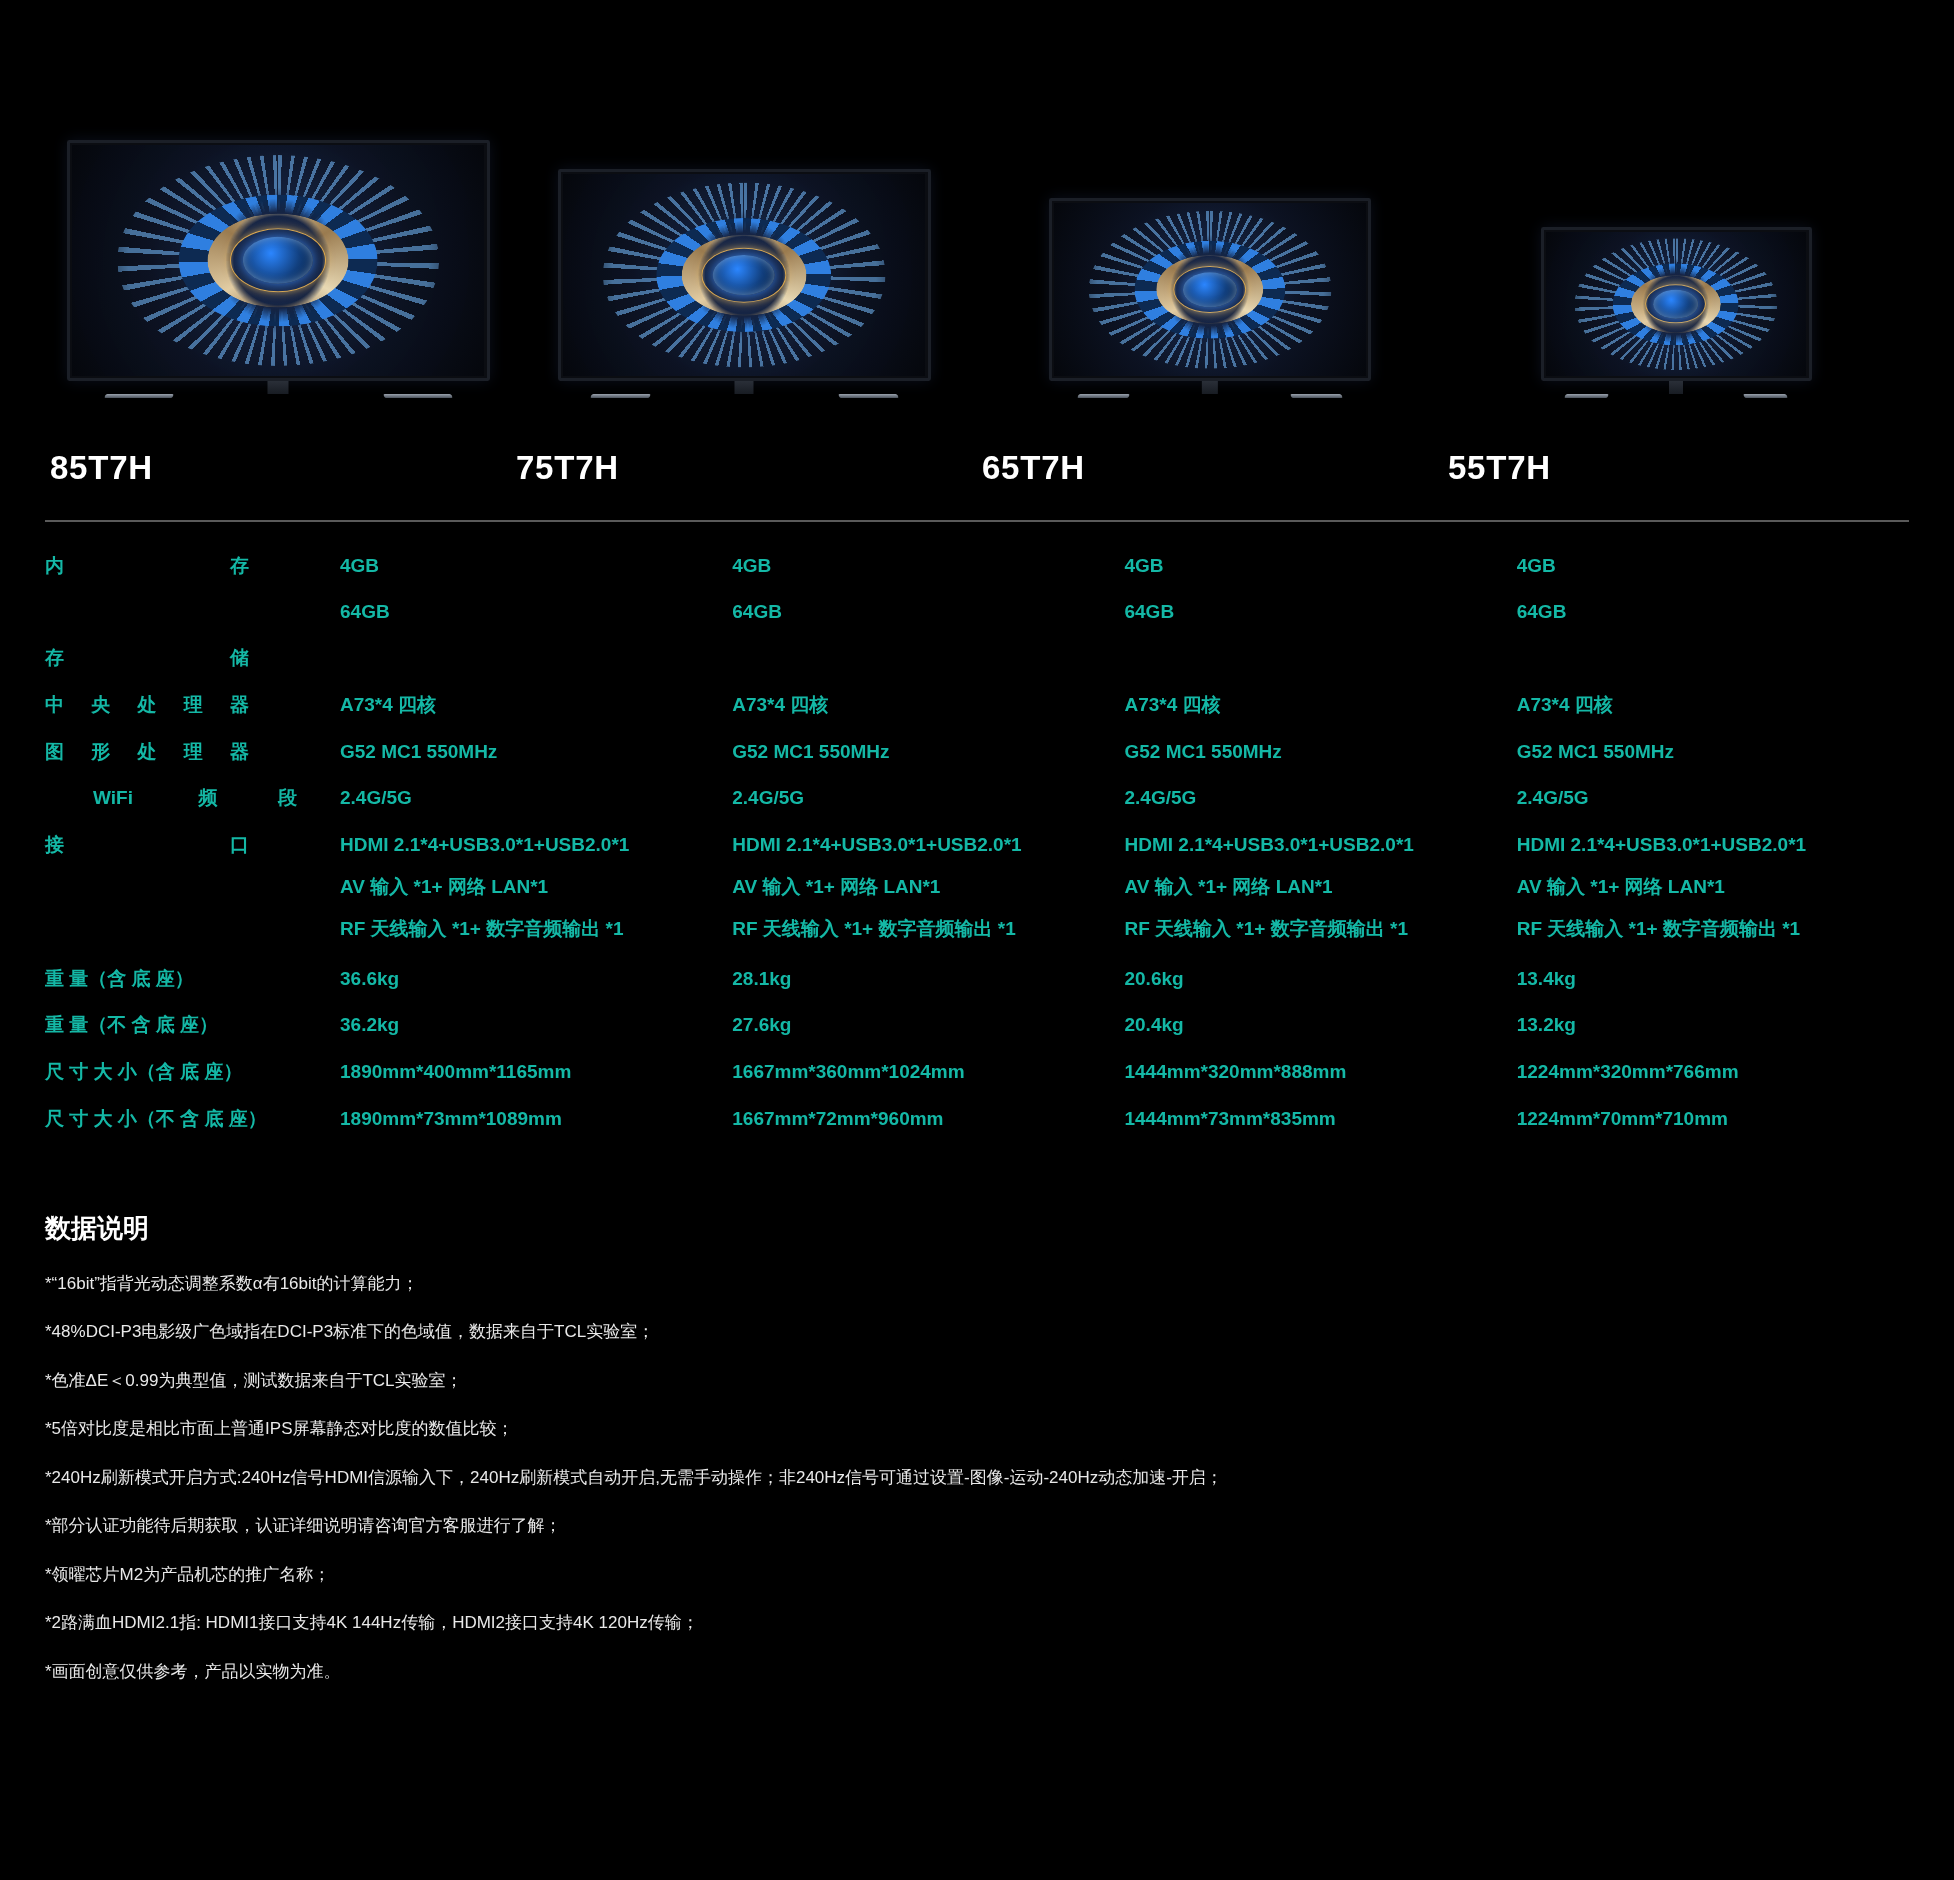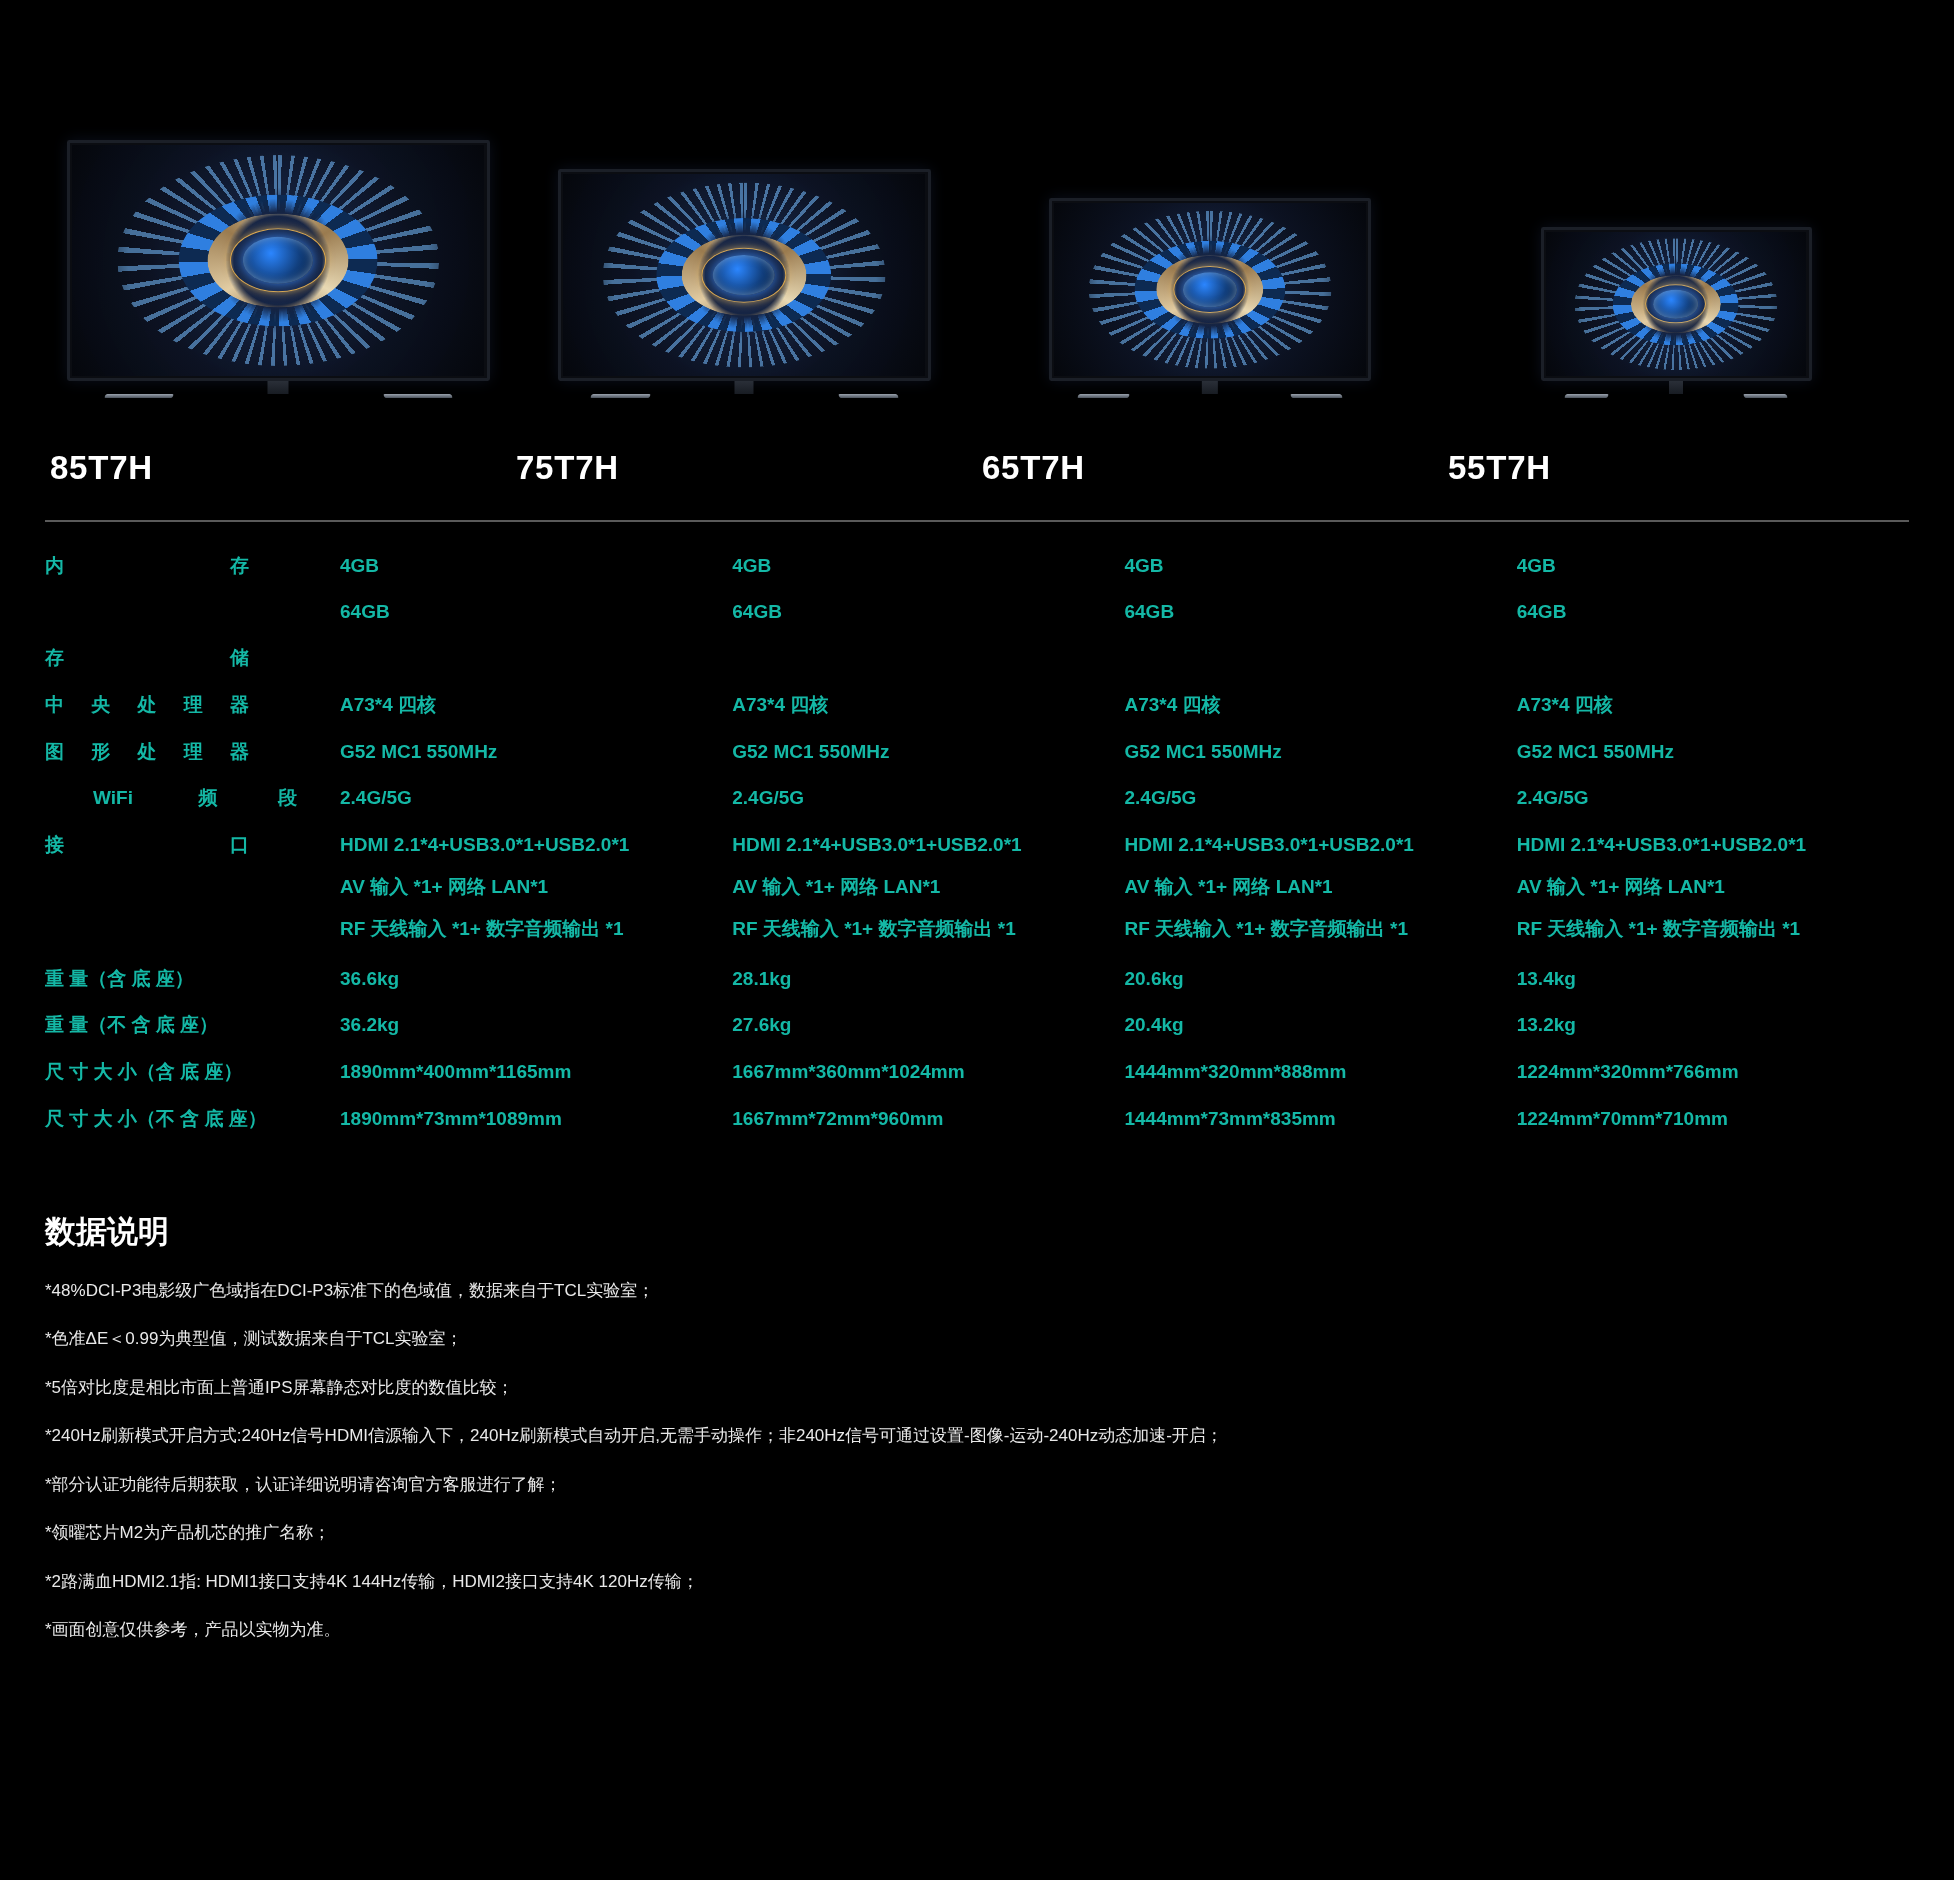--- a/index.html
+++ b/index.html
@@ -179,21 +179,21 @@
   }
   .spec-val .line { display: block; margin-bottom: 16.3px; }
   .spec-val .line:last-child { margin-bottom: 0; }
   tr.ports td { padding-bottom: 24.4px; }
 
   
   .notes {
     margin: 59px 45px 0 45px;
   }
   .notes-title {
-    font-size: 31px;
+    font-size: 26px;
     font-weight: 700;
     color: #ffffff;
     margin-bottom: 24.4px;
   }
   .note-line {
     font-size: 17px;
     color: #e9e9e9;
     line-height: 1.5;
     margin-bottom: 23px;
     font-weight: 400;
@@ -452,20 +452,21 @@
           <td class="spec-val">
             <span class="line">1224mm*70mm*710mm</span>
           </td>
         </tr>
       </tbody>
   </table>
 
   <div class="notes">
     <div class="notes-title">数据说明</div>
     <div id="notes-list">
+        <div class="note-line">*“16bit”指背光动态调整系数α有16bit的计算能力；</div>
         <div class="note-line">*48%DCI-P3电影级广色域指在DCI-P3标准下的色域值，数据来自于TCL实验室；</div>
         <div class="note-line">*色准ΔE＜0.99为典型值，测试数据来自于TCL实验室；</div>
         <div class="note-line">*5倍对比度是相比市面上普通IPS屏幕静态对比度的数值比较；</div>
         <div class="note-line">*240Hz刷新模式开启方式:240Hz信号HDMI信源输入下，240Hz刷新模式自动开启,无需手动操作；非240Hz信号可通过设置-图像-运动-240Hz动态加速-开启；</div>
         <div class="note-line">*部分认证功能待后期获取，认证详细说明请咨询官方客服进行了解；</div>
         <div class="note-line">*领曜芯片M2为产品机芯的推广名称；</div>
         <div class="note-line">*2路满血HDMI2.1指: HDMI1接口支持4K 144Hz传输，HDMI2接口支持4K 120Hz传输；</div>
         <div class="note-line">*画面创意仅供参考，产品以实物为准。</div>
       </div>
   </div>

